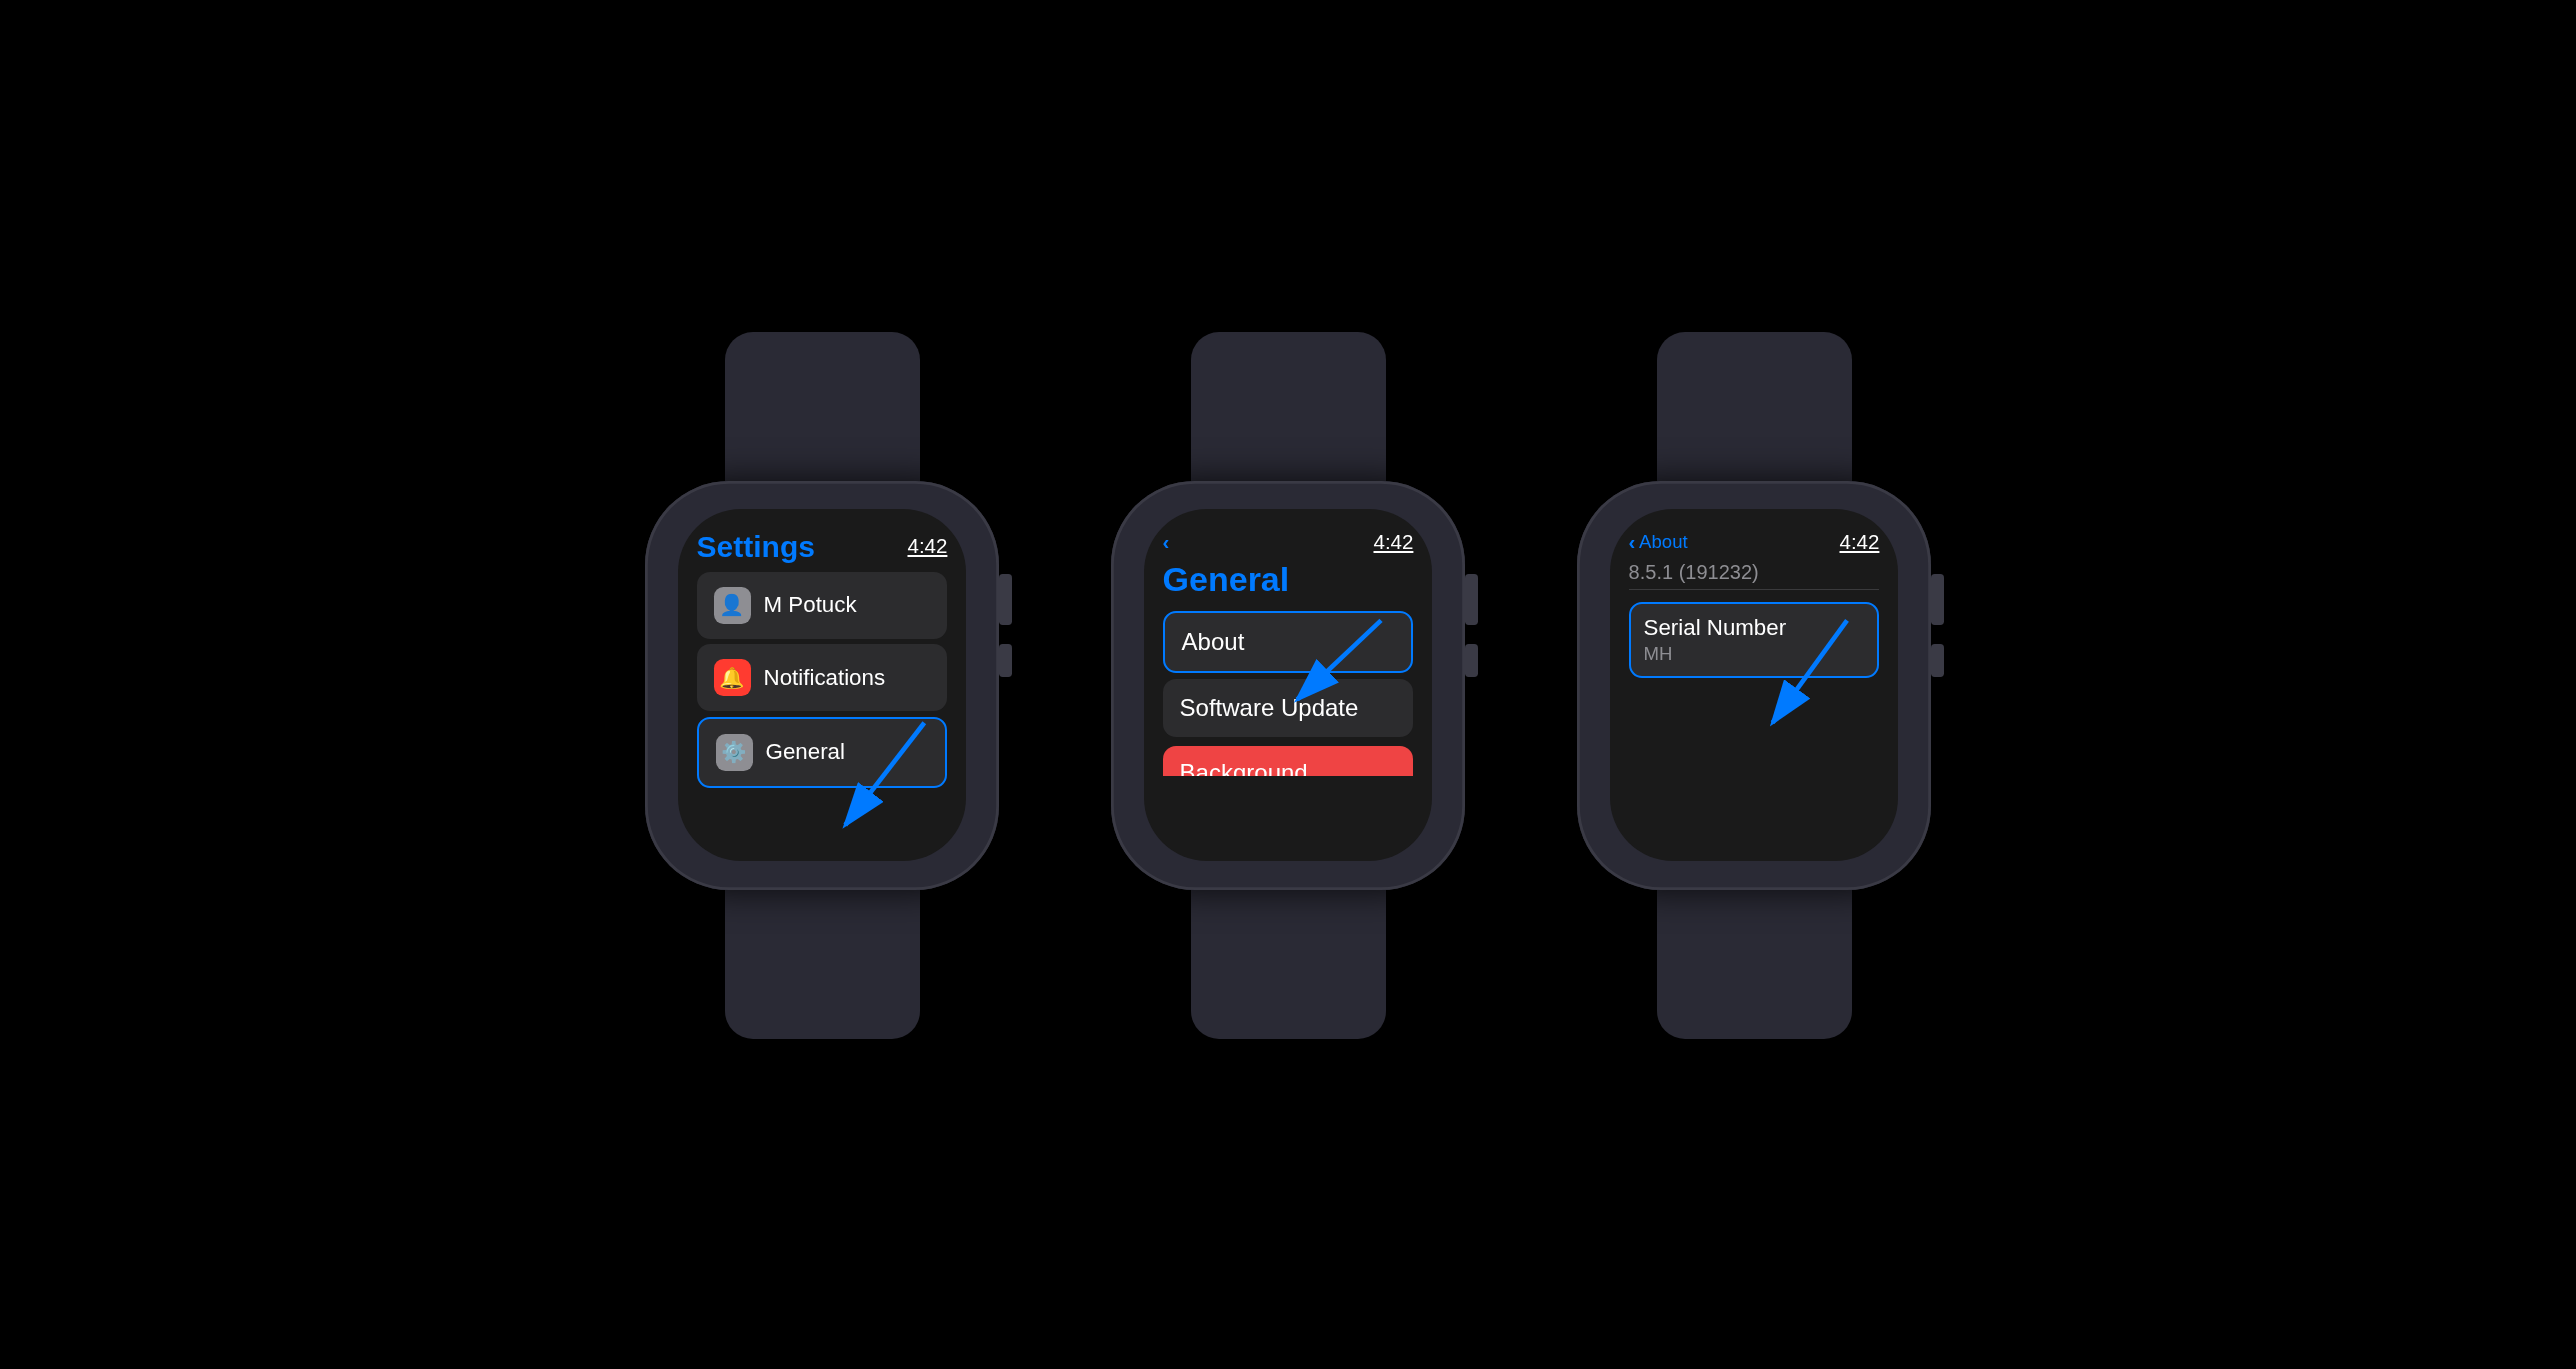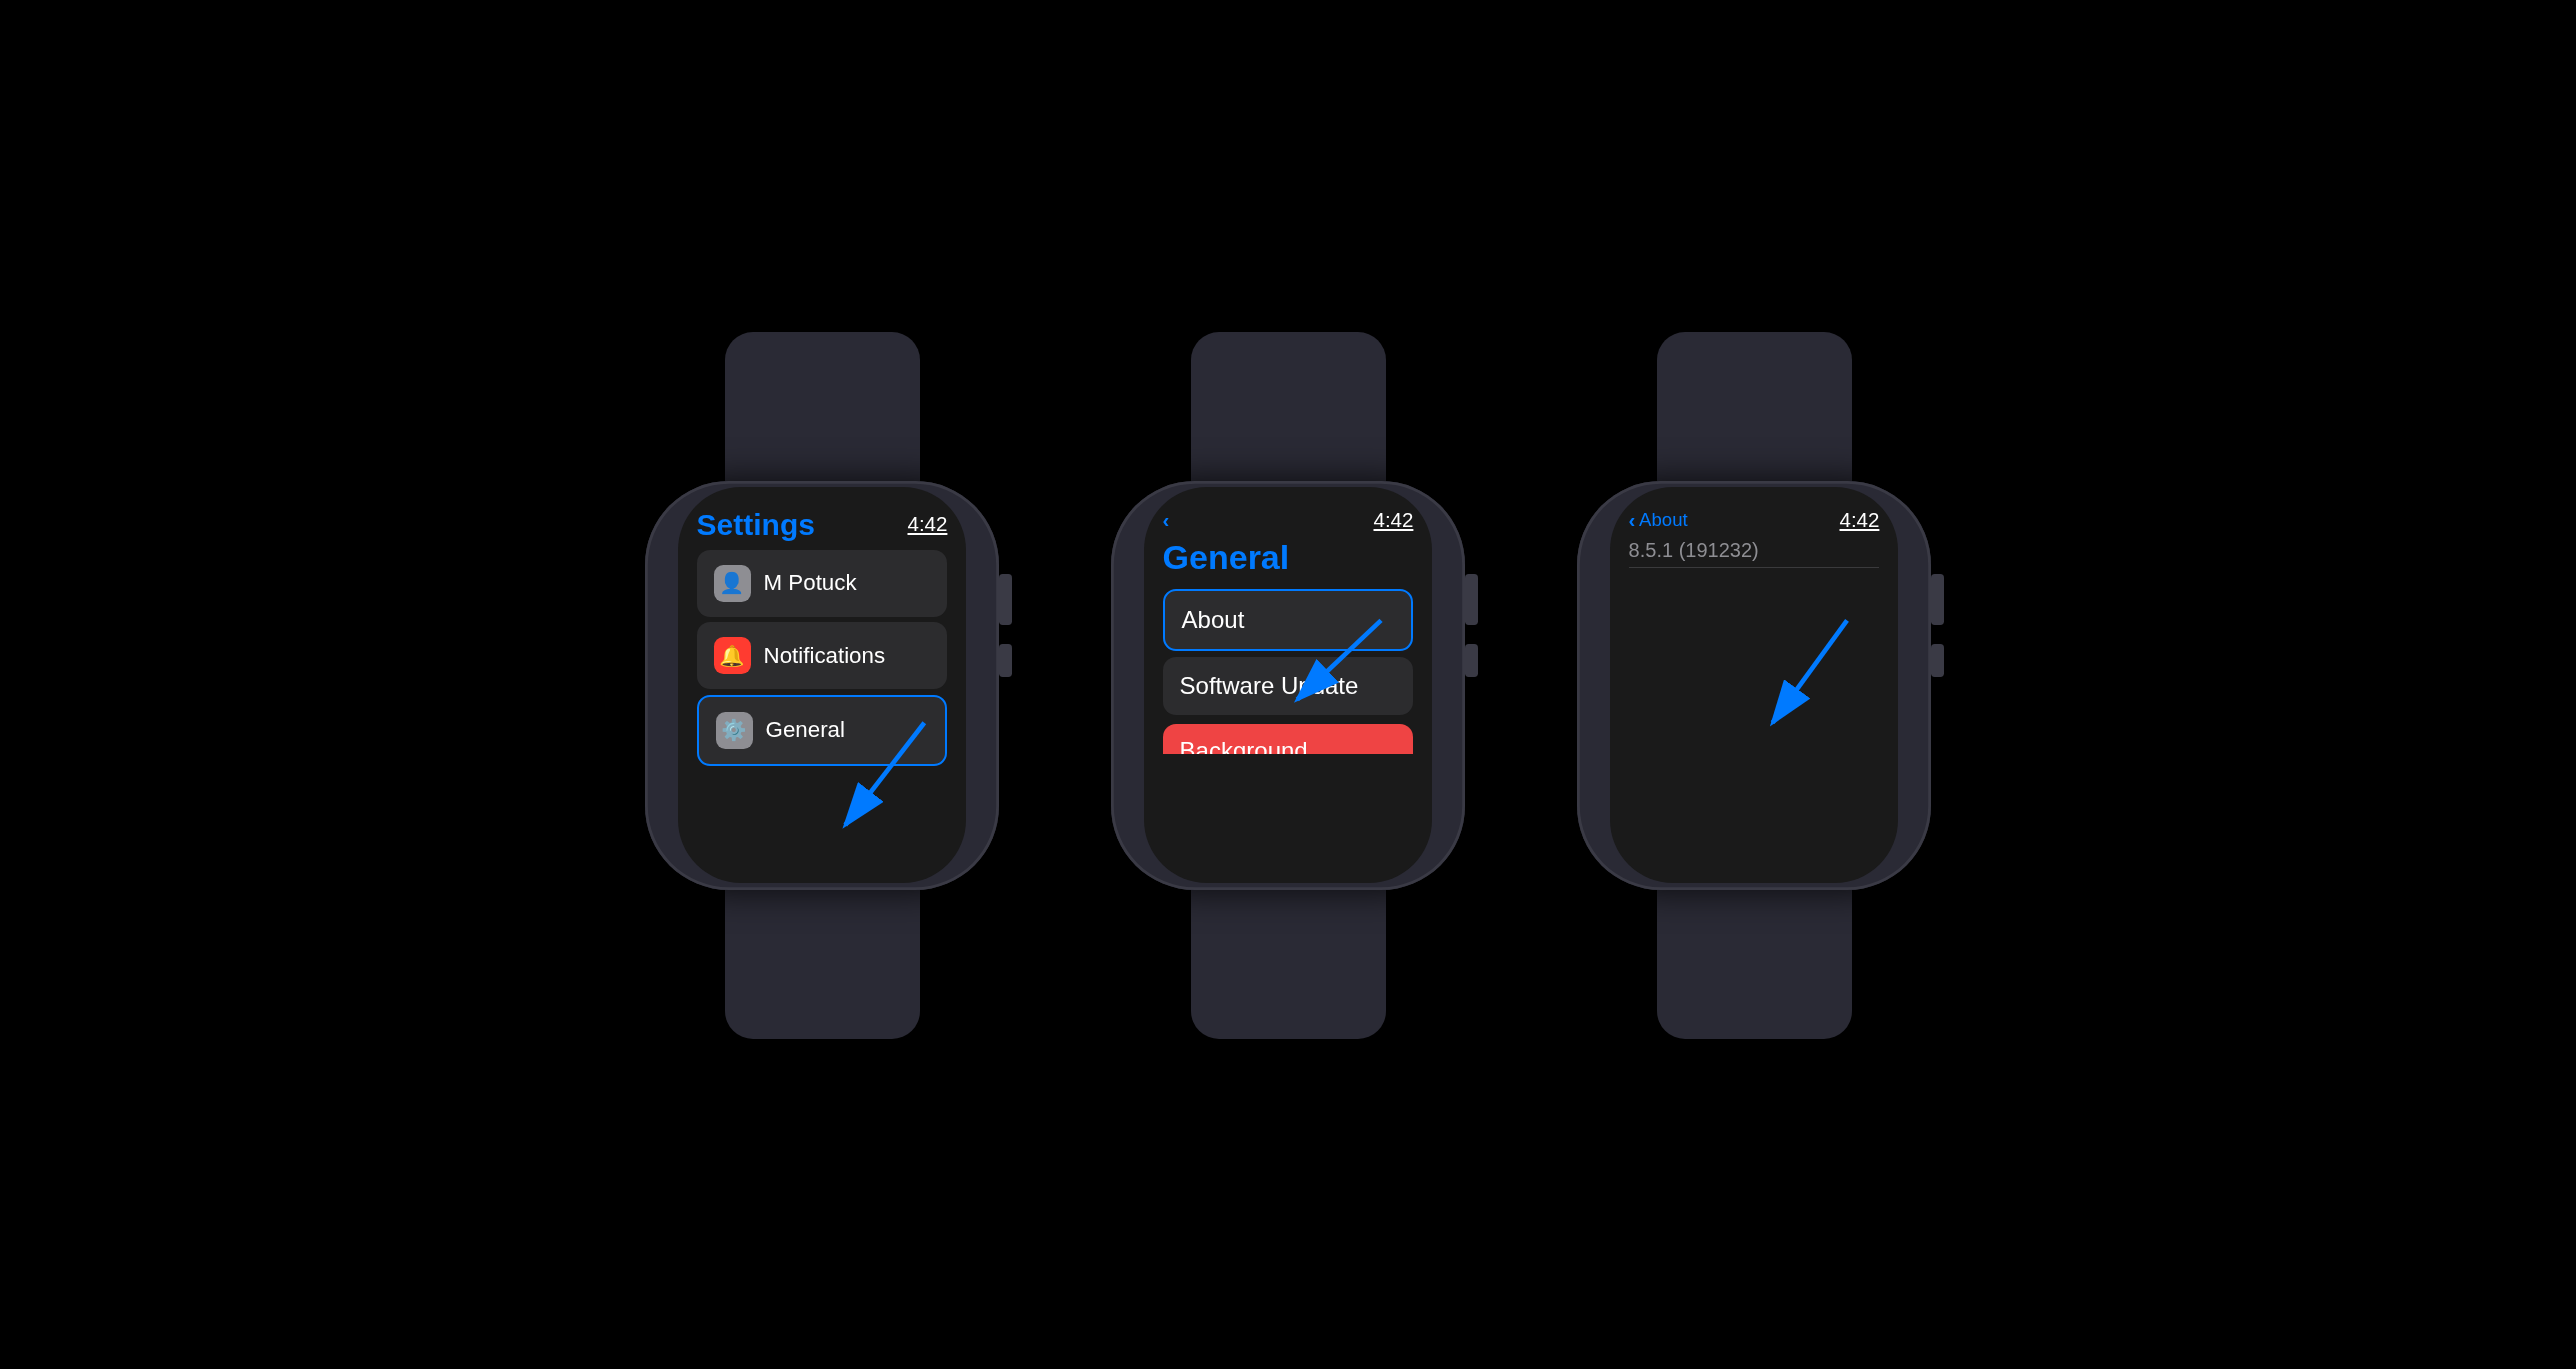--- a/index.html
+++ b/index.html
@@ -56,21 +56,21 @@
       top: 163px;
       width: 13px;
       height: 33px;
       background: #3a3a45;
       border-radius: 3.7px;
     }
 
     
     .watch-screen {
       width: 288px;
-      height: 396px;
+      height: 352px;
       background: #1a1a1a;
       border-radius: 63px;
       overflow: hidden;
       position: relative;
       display: flex;
       flex-direction: column;
     }
 
     
     .band-bottom {
@@ -344,20 +344,24 @@
             <span style="font-size:18.6px;color:#007AFF;">About</span>
           </span>
           <span class="time-display">4:42</span>
         </div>
 
         <div style="padding: 0 0 5.6px; border-bottom: 0.9px solid #3a3a3c; margin-bottom: 7.4px;">
           <span style="font-size:20px;color:#8e8e93;">8.5.1 (191232)</span>
         </div>
 
 
+        <div class="detail-item highlighted">
+          <div class="detail-label">Serial Number</div>
+          <div class="detail-value">MH</div>
+        </div>
 
 
         <div style="padding-top: 18px; overflow: hidden; height: 22.3px; text-decoration: underline;">
           <div class="detail-label">Photos</div>
         </div>
       </div>
     </div>
   </div>
   <div class="band-bottom"></div>
 

